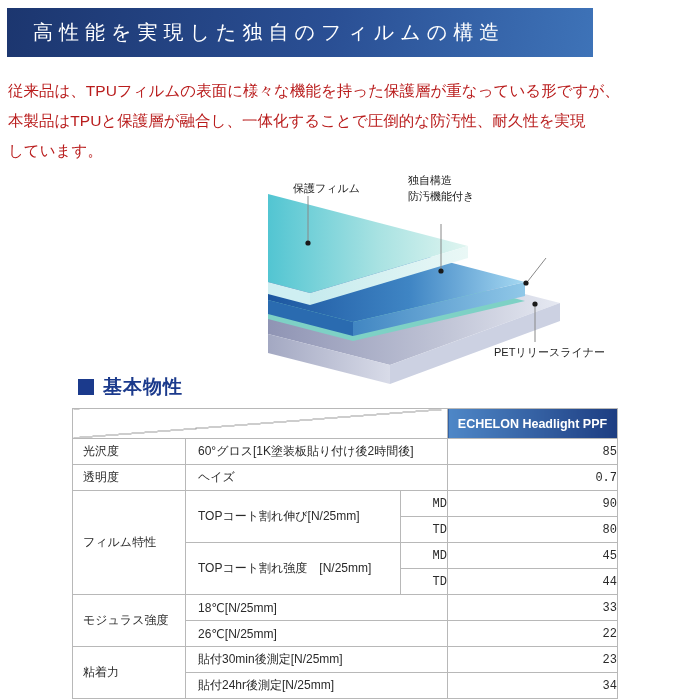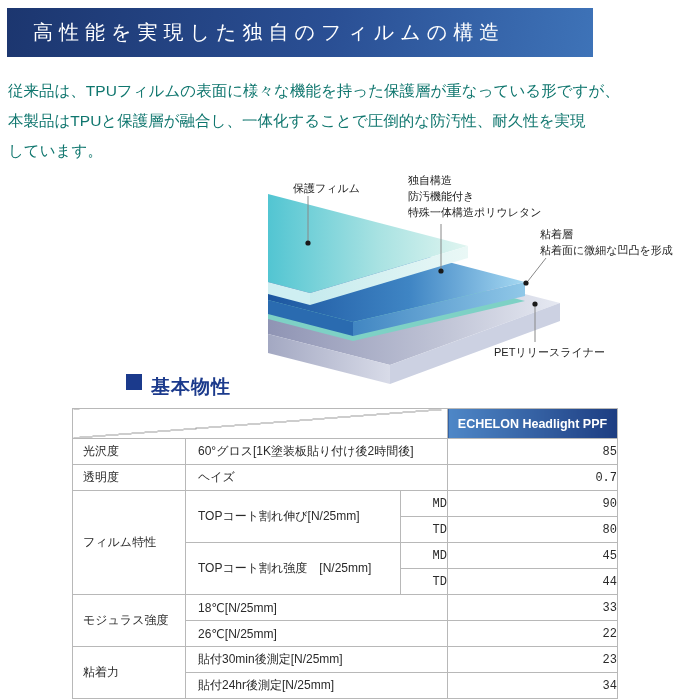--- a/index.html
+++ b/index.html
@@ -7,33 +7,33 @@
         font-family:"Liberation Sans","DejaVu Sans",sans-serif;color:#1c1c1c;}
 
   
   .banner{position:absolute;left:7px;top:8px;width:586px;height:49px;
           background:linear-gradient(100deg,#1c366f 0%,#2a4f94 55%,#3e73b8 100%);
           color:#ffffff;font-family:"Liberation Serif","DejaVu Serif",serif;
           font-size:20px;font-weight:500;letter-spacing:6px;
           line-height:49px;padding-left:26px;box-sizing:border-box;white-space:nowrap;}
 
   
-  .intro{position:absolute;left:8px;top:76px;width:688px;font-size:15.5px;color:#0f766e;}
+  .intro{position:absolute;left:8px;top:76px;width:688px;font-size:15.5px;color:#b91c1c;}
   .intro .ln{height:30px;line-height:30px;white-space:nowrap;}
 
   
   .diagram-svg{position:absolute;left:240px;top:175px;width:460px;height:212px;}
   .dlabel{position:absolute;font-size:11px;line-height:16px;color:#222222;white-space:nowrap;}
   .lbl-protect{left:293px;top:180px;}
   .lbl-unique{left:408px;top:172px;}
   .lbl-adhesive{left:540px;top:226px;}
   .lbl-liner{left:494px;top:344px;text-align:center;}
 
   
-  .section-title{position:absolute;left:78px;top:374px;display:flex;align-items:flex-start;margin-left:48px;}
+  .section-title{position:absolute;left:78px;top:374px;display:flex;align-items:center;}
   .sq{width:16px;height:16px;background:#1b3a8c;margin-right:9px;}
   .section-title .txt{font-size:19px;font-weight:bold;color:#1b3a8c;letter-spacing:1px;}
 
   
   .spec{position:absolute;left:72px;top:408px;border-collapse:collapse;table-layout:fixed;
         width:545px;font-size:12px;color:#2a2a2a;}
   .spec td{border:1px solid #b8b8b8;padding:0;vertical-align:middle;height:26px;box-sizing:border-box;}
   .spec tr.hdr td{height:30px;}
   .spec tr.grp td{border-top:1px solid #8a8a8a;margin-left:10px;}
   .spec{border:1px solid #8a8a8a;}
@@ -115,25 +115,20 @@
       <circle cx="441" cy="271" r="2.6"></circle>
       <circle cx="526" cy="283" r="2.6"></circle>
       <circle cx="535" cy="304" r="2.6"></circle>
     </g>
   </svg>
 
   <div class="dlabel lbl-protect">保護フィルム</div>
   <div class="dlabel lbl-unique">
     <div>独自構造</div>
     <div>防汚機能付き</div>
-    <div>特殊一体構造ポリウレタン</div>
-  </div>
-  <div class="dlabel lbl-adhesive">
-    <div>粘着層</div>
-    <div>粘着面に微細な凹凸を形成</div>
   </div>
   <div class="dlabel lbl-liner">PETリリースライナー</div>
 
   <div class="section-title">
     <span class="sq"></span>
     <span class="txt">基本物性</span>
   </div>
 
   <table class="spec">
     <colgroup>

